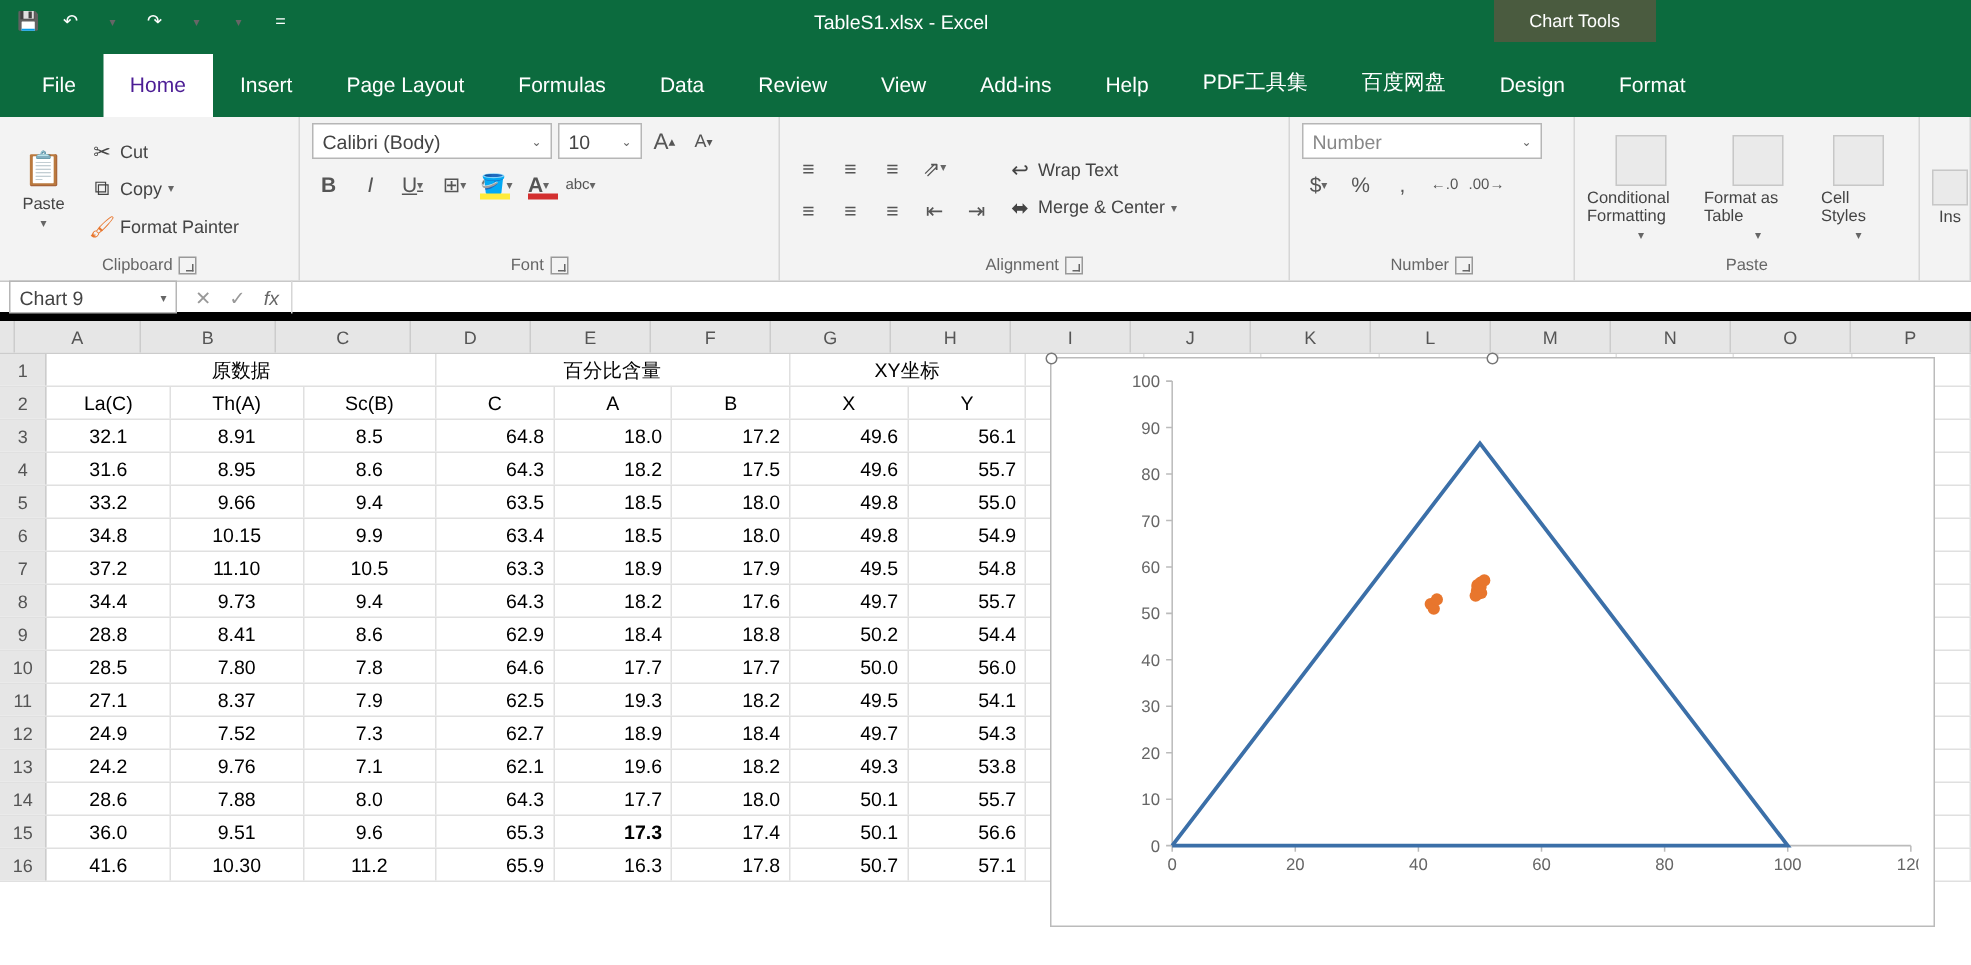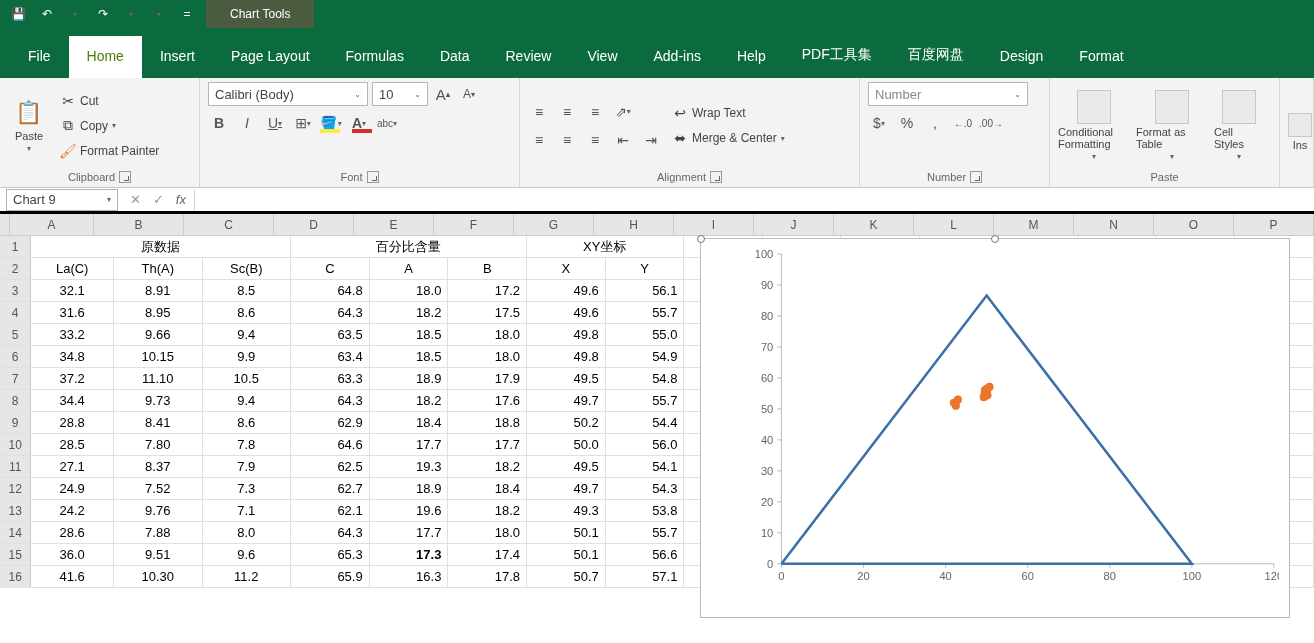--- a/index.html
+++ b/index.html
@@ -6,21 +6,21 @@
 body { width: 1314px; height: 643px; background: #fff; overflow: hidden; font-size: 13px; color: #444; }
 
 .titlebar { height: 28px; background: #0c6b3e; display: flex; align-items: center; color: #fff; font-size: 12px; }
 .titlebar .qat { display: flex; gap: 2px; padding: 0 6px; align-items: center; }
 .titlebar .qat span { display:inline-flex; align-items:center; justify-content:center; width:26px; height:26px; }
 .titlebar .title { flex:1; text-align:center; font-size:13px; }
 .titlebar .ctx-tab { background:#4a5b3f; height:100%; display:flex; align-items:center; padding:0 24px; font-size:12px; }
 
 .menubar { height: 50px; background: #0c6b3e; display:flex; align-items:flex-end; color:#fff; }
 .menubar .tab { padding: 12px 18px 14px; font-size: 14px; cursor:pointer; }
-.menubar .tab.active { background:#fff; color:#4d7c0f; }
+.menubar .tab.active { background:#fff; color:#4c1d95; }
 .menubar .spacer { width: 10px; }
 .menubar .tell { margin-left:auto; display:flex; align-items:center; gap:8px; padding-right:14px; font-size:13px;}
 .menubar .bulb { width:18px;height:18px;border:2px solid #fff;border-radius:50%; position:relative;}
 .menubar .bulb::after{content:"";position:absolute;bottom:-5px;left:5px;width:4px;height:4px;background:#fff;}
 
 .ribbon { height: 110px; background: #f3f3f3; border-bottom:1px solid #c8c8c8; display:flex; }
 .group { border-right:1px solid #d6d6d6; display:flex; flex-direction:column; justify-content:space-between; padding:4px 8px 2px; }
 .group-label { text-align:center; font-size:11px; color:#666; padding:2px 0; display:flex; justify-content:center; align-items:center; gap:4px;}
 .group-body { flex:1; display:flex; align-items:center; gap:6px; }
 .btn-large { width:42px; display:flex; flex-direction:column; align-items:center; font-size:11px; gap:2px;}
@@ -33,21 +33,21 @@
 .size-sel{border:1px solid #b6b6b6;background:#fff;height:24px;width:56px;display:flex;align-items:center;padding:0 6px;justify-content:space-between;}
 .row-icons{display:flex;gap:6px;align-items:center;height:22px;}
 .ri{width:22px;height:22px;display:flex;align-items:center;justify-content:center;font-size:14px;color:#555;border:1px solid transparent;}
 .underline-a{width:20px;height:4px;display:block;}
 .num-sel{border:1px solid #b6b6b6;background:#fff;height:24px;width:160px;display:flex;align-items:center;padding:0 6px;justify-content:space-between;color:#888;}
 .launcher{width:12px;height:12px;border:1px solid #999;position:relative;}
 .launcher::after{content:"";position:absolute;right:1px;bottom:1px;width:4px;height:4px;border-right:1px solid #666;border-bottom:1px solid #666;}
 .styles-btn{display:flex;flex-direction:column;align-items:center;font-size:11px;width:72px;gap:2px;}
 .styles-btn .glyph{width:34px;height:34px;background:#eaeaea;border:1px solid #c7c7c7;}
 
-.namebox-row{height:26px;display:flex;align-items:center;border-bottom:3px solid #000000;background:#fff;}
+.namebox-row{height:26px;display:flex;align-items:center;border-bottom:6px solid #000000;background:#fff;}
 .namebox{width:112px;height:22px;border:1px solid #b6b6b6;margin-left:6px;display:flex;align-items:center;padding:0 6px;justify-content:space-between;font-size:13px;}
 .fx-area{display:flex;align-items:center;gap:12px;margin-left:12px;color:#999;}
 .fx-area .fx{font-style:italic;color:#666;}
 .formula-bar{flex:1;height:22px;border-left:1px solid #d6d6d6;margin-left:8px;}
 
 .sheet{position:relative;overflow:hidden;}
 .colhdr{display:flex;height:22px;background:#f1f1f1;border-bottom:1px solid #ccc;}
 .rowhdr-corner{width:32px;border-right:1px solid #ccc;background:#e6e6e6;}
 .ch{border-right:1px solid #ccc;display:flex;align-items:center;justify-content:center;font-size:12px;color:#555;background:#e6e6e6;}
 .gridrow{display:flex;height:22px;border-bottom:1px solid #e0e0e0;}
@@ -68,20 +68,21 @@
 <div class="titlebar">
   <div class="qat">
     <span>💾</span>
     <span>↶</span>
     <span class="dd-tri">▾</span>
     <span>↷</span>
     <span class="dd-tri">▾</span>
     <span class="dd-tri">▾</span>
     <span>=</span>
   </div>
+  <div class="title">TableS1.xlsx  -  Excel</div>
   <div class="ctx-tab">Chart Tools</div>
   <div style="width:210px"></div>
 </div>
 
 <div class="menubar">
   <div class="spacer"></div>
   <div class="tab">File</div>
   <div class="tab active">Home</div>
   <div class="tab">Insert</div>
   <div class="tab">Page Layout</div>

